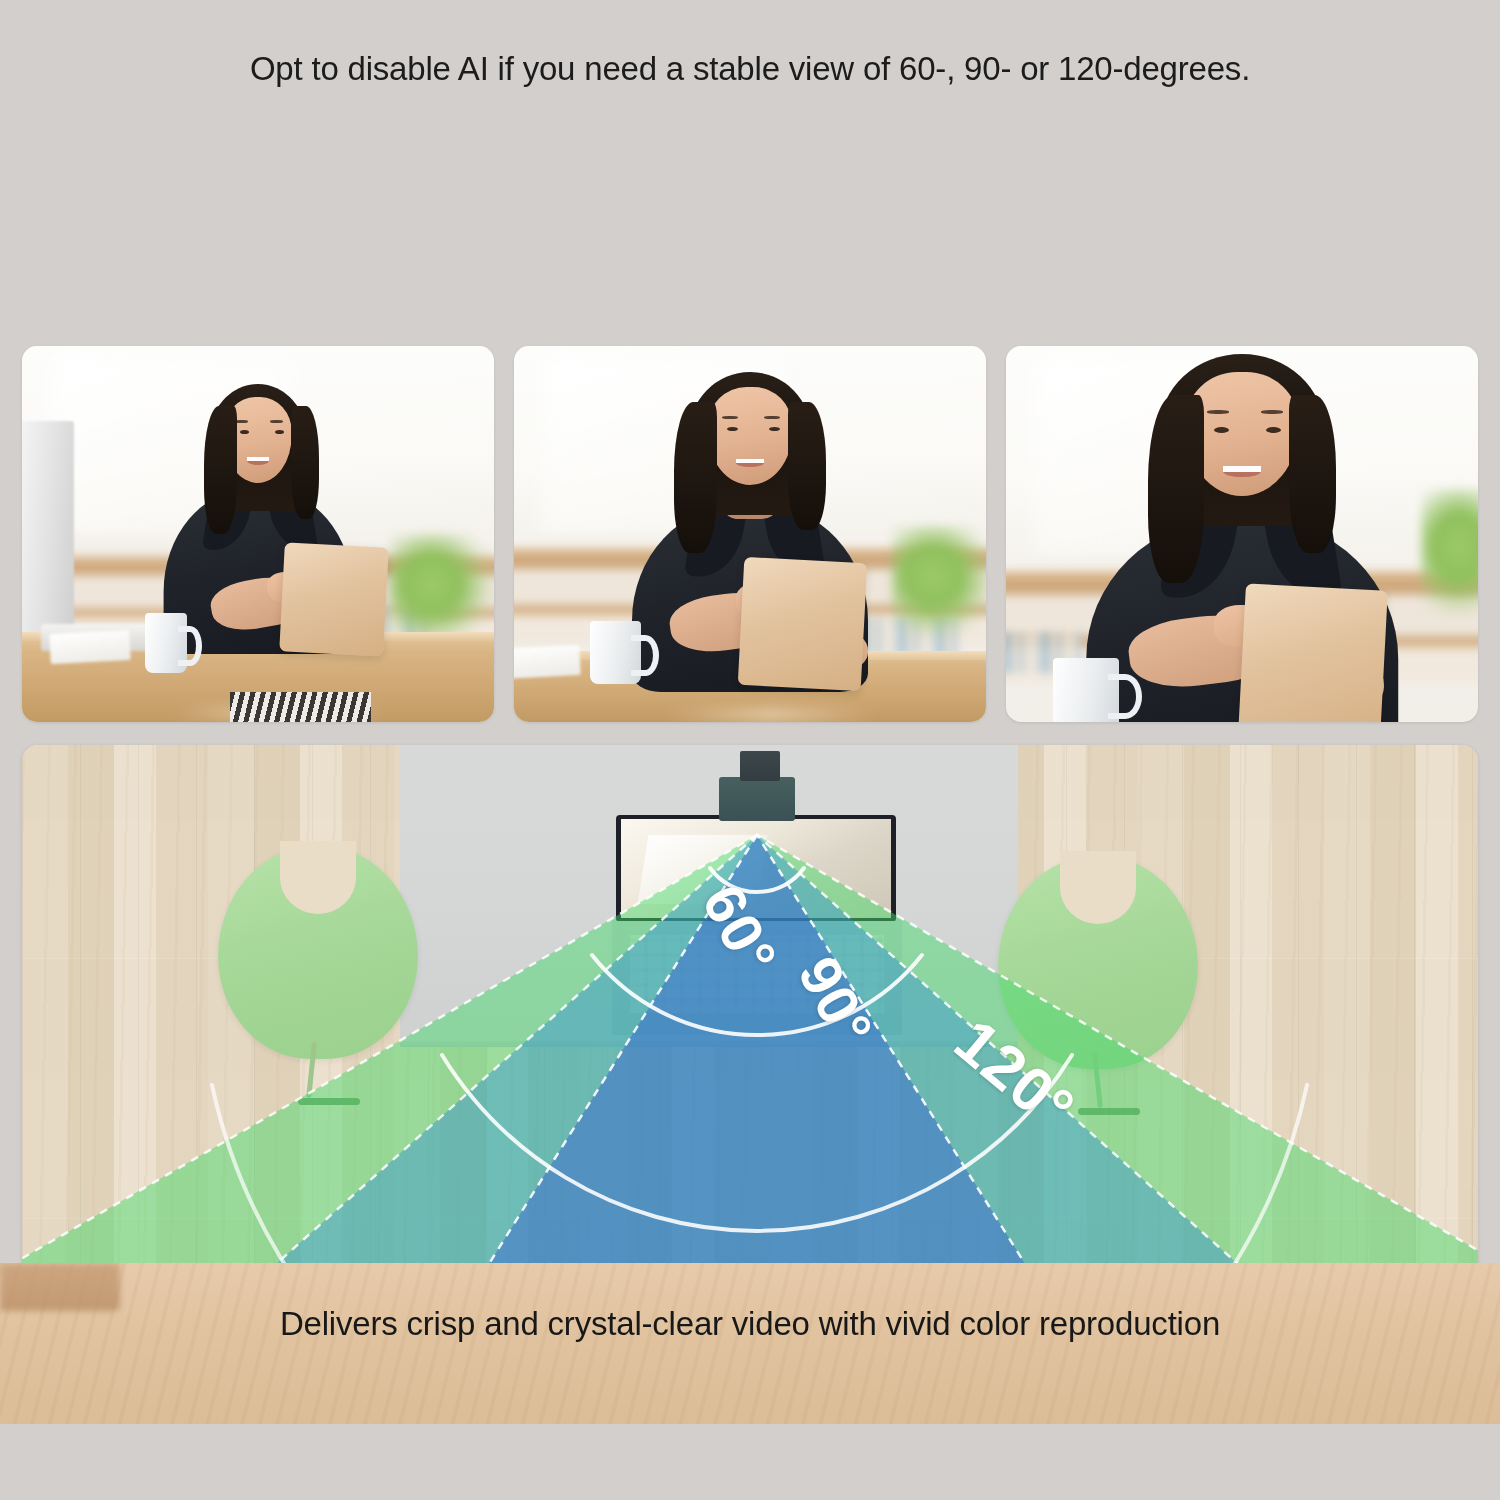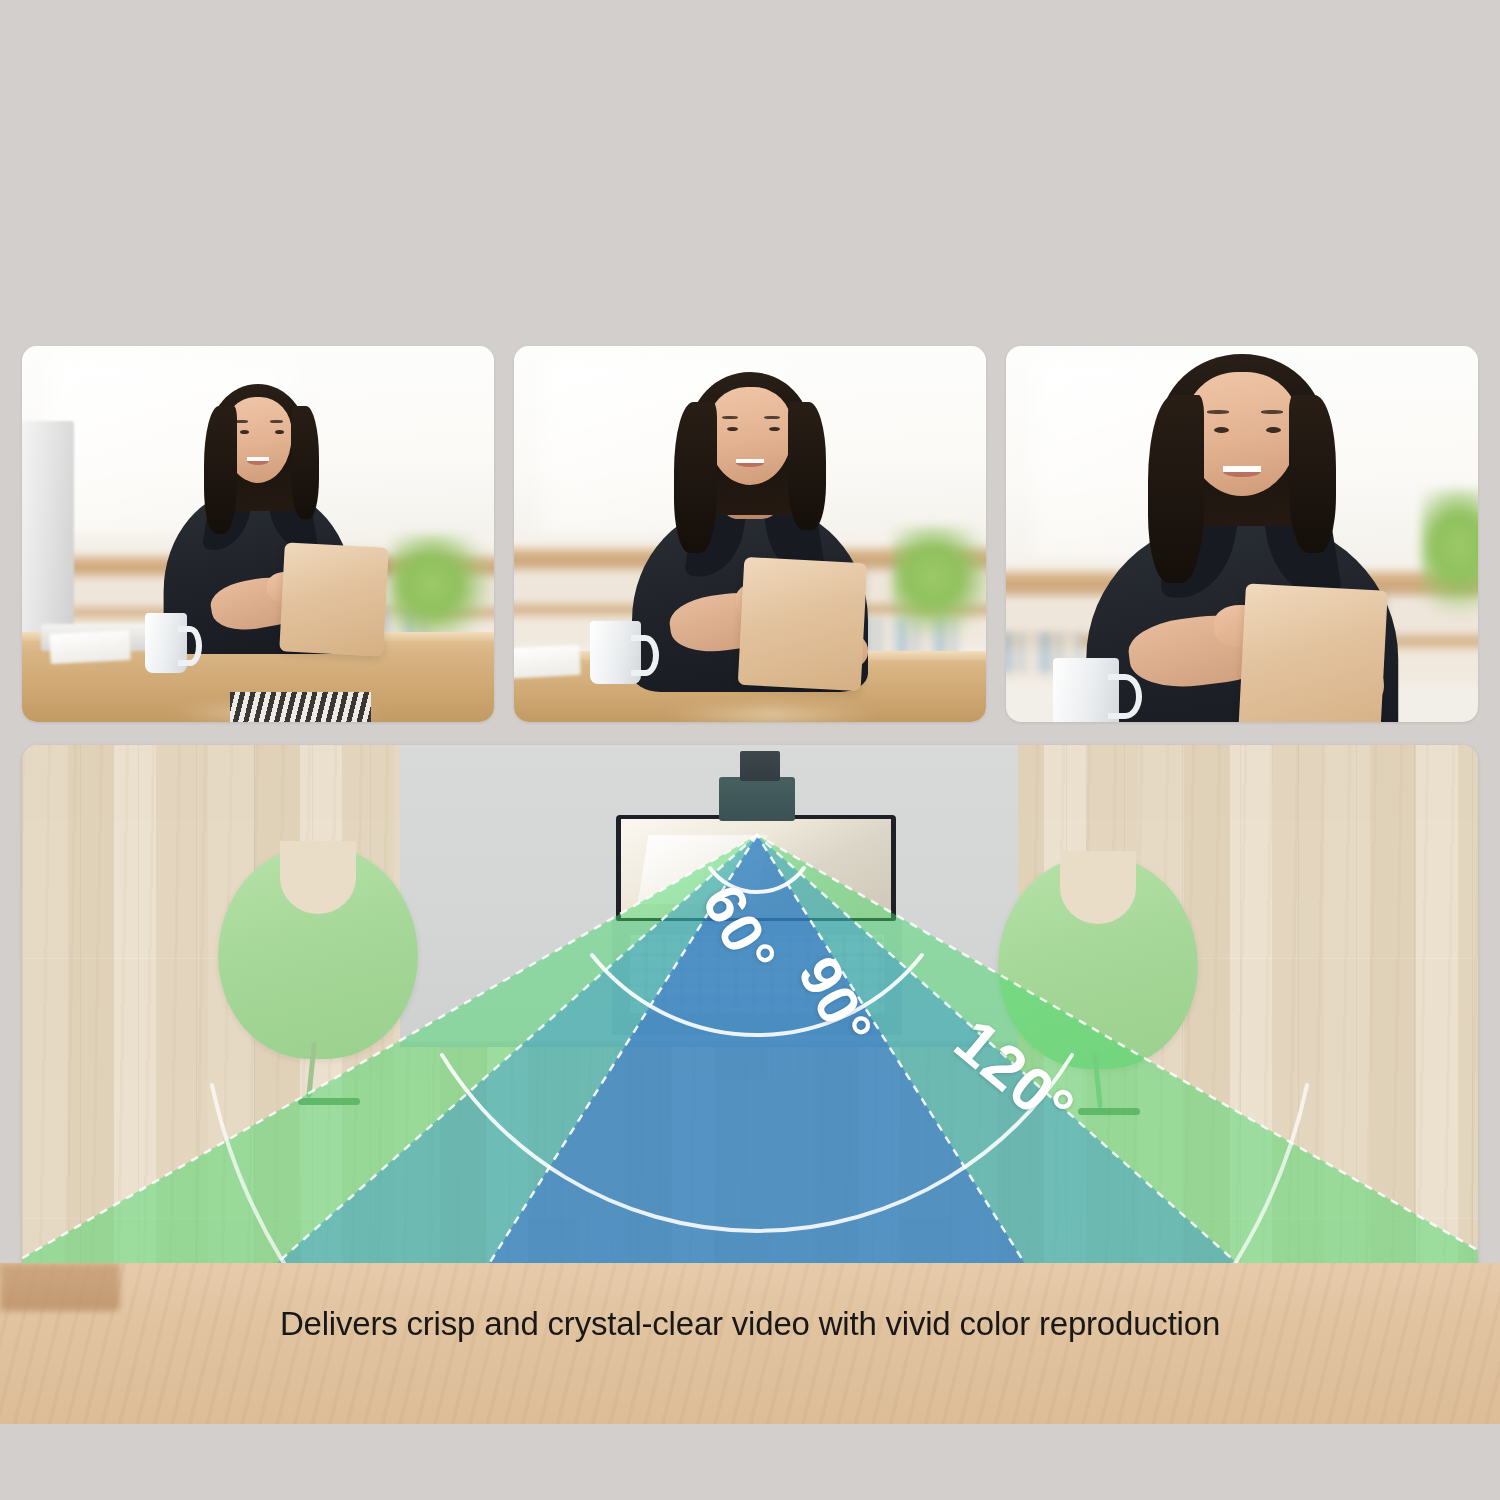--- a/index.html
+++ b/index.html
@@ -385,20 +385,21 @@
     text-align:center;
     font-size:33px;
     color:#181818;
     letter-spacing:-0.2px;
   }
 </style>
 </head>
 <body>
 
 <div class="header">
+  <p class="page-subtitle">Opt to disable AI if you need a stable view of 60-, 90- or 120-degrees.</p>
 </div>
 
 <div class="thumb-row">
 
   <div class="thumb">
     <div class="scene">
       <div class="sc-window"></div>
       <div class="sc-wallband"></div>
       <div class="sc-shelf"></div>
       <div class="sc-books" style="left:64%;width:24%;"></div>

